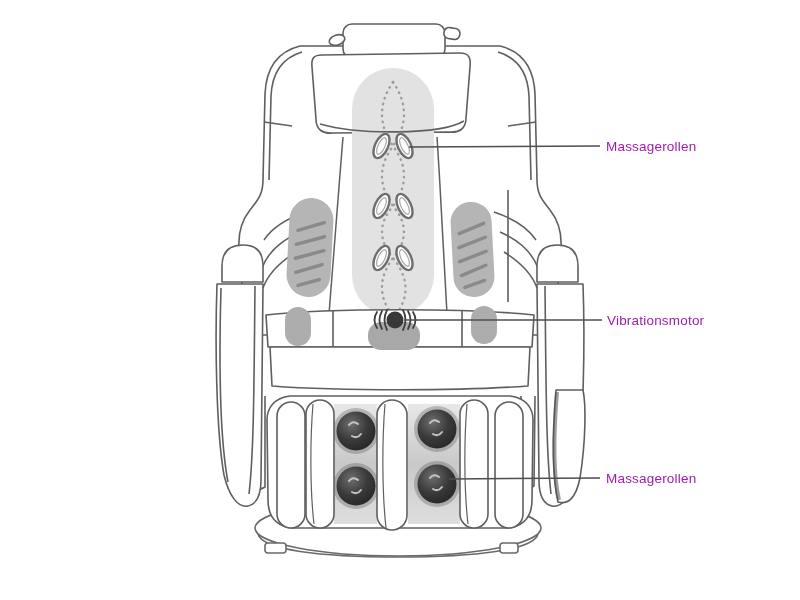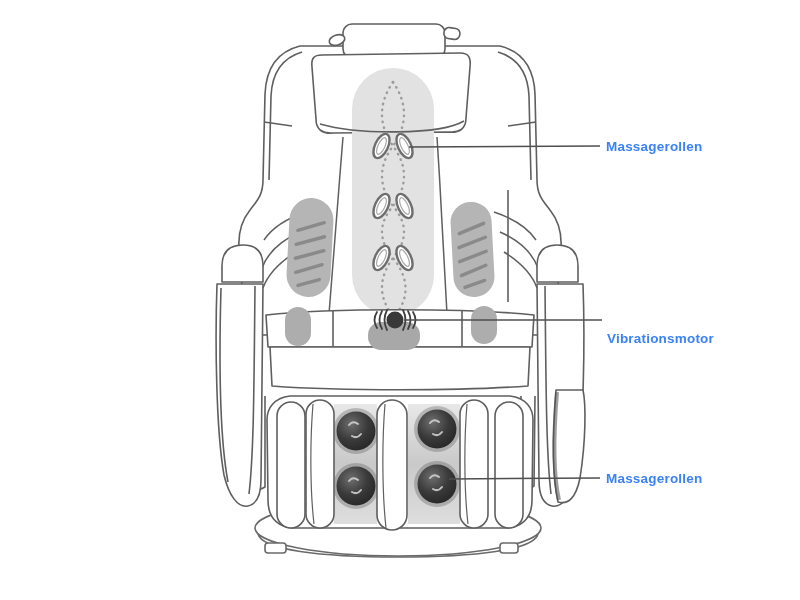--- a/index.html
+++ b/index.html
@@ -2,25 +2,25 @@
 <html><head>
 <meta charset="utf-8">
 <style>
   html,body{margin:0;padding:0;background:#fff;}
   .stage{
     position:relative;width:800px;height:600px;background:#ffffff;
     font-family:"Liberation Sans", sans-serif;overflow:hidden;
   }
   .diagram-svg{position:absolute;left:0;top:0;}
   .callout-label{
-    position:absolute;color:#3b82f6;font-size:13.5px;font-weight:bold;
+    position:absolute;color:#a21caf;font-size:13.5px;font-weight:normal;
     letter-spacing:.2px;white-space:nowrap;transform:translateY(-50%);
   }
   .lbl-1{left:606px;top:146px;}
-  .lbl-2{left:607px;top:320px;margin-top:18px;}
+  .lbl-2{left:607px;top:320px;}
   .lbl-3{left:606px;top:478px;}
 </style>
 </head>
 <body>
 
 <div class="stage">
 
   <svg class="diagram-svg" width="800" height="600" viewBox="0 0 800 600">
     <defs>
       <radialGradient id="ballGrad" cx="38%" cy="32%" r="75%">

